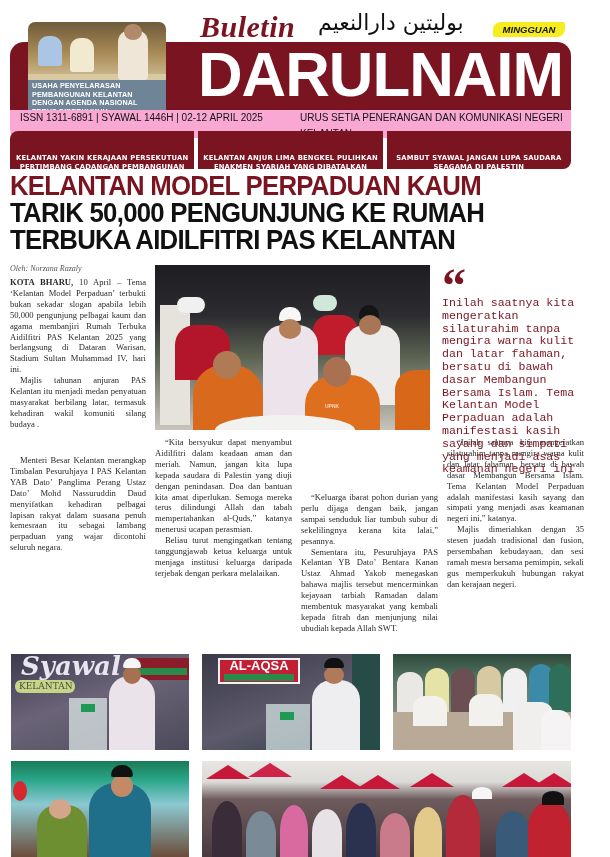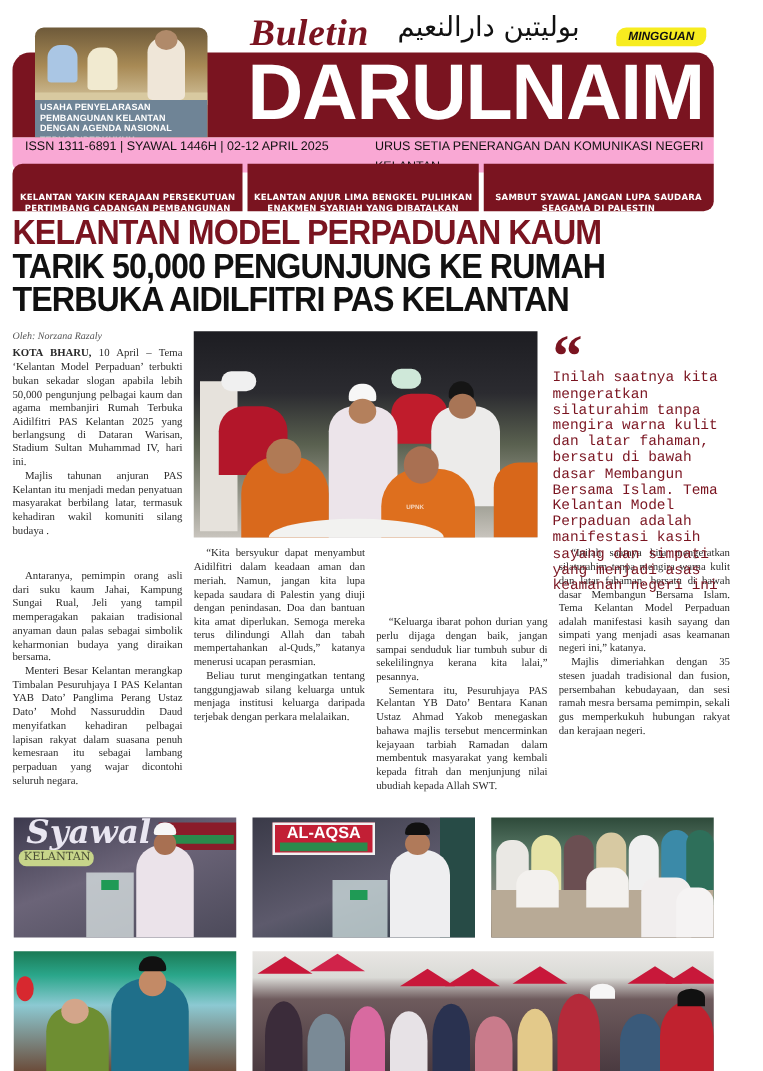--- a/index.html
+++ b/index.html
@@ -208,26 +208,25 @@
 
 <h1 class="headline"><span class="accent">KELANTAN MODEL PERPADUAN KAUM</span><span> TARIK 50,000 PENGUNJUNG KE RUMAH TERBUKA AIDILFITRI PAS KELANTAN</span></h1>
 
 <div class="byline">Oleh: Norzana Razaly</div>
 
 <div class="col c1">
   <p class="first"><b>KOTA BHARU,</b><span> 10 April – Tema ‘Kelantan Model Perpaduan’ terbukti bukan sekadar slogan apabila lebih 50,000 pengunjung pelbagai kaum dan agama membanjiri Rumah Terbuka Aidilfitri PAS Kelantan 2025 yang berlangsung di Dataran Warisan, Stadium Sultan Muhammad IV, hari ini.</span></p>
   <p>Majlis tahunan anjuran PAS Kelantan itu menjadi medan penyatuan masyarakat berbilang latar, termasuk kehadiran wakil komuniti silang budaya .</p>
 </div>
 <div class="col c1b">
-  <p>Antaranya, pemimpin orang asli dari suku kaum Jahai, Kampung Sungai Rual, Jeli yang tampil memperagakan pakaian tradisional anyaman daun palas sebagai simbolik keharmonian budaya yang diraikan bersama.</p>
   <p>Menteri Besar Kelantan merangkap Timbalan Pesuruhjaya I PAS Kelantan YAB Dato’ Panglima Perang Ustaz Dato’ Mohd Nassuruddin Daud menyifatkan kehadiran pelbagai lapisan rakyat dalam suasana penuh kemesraan itu sebagai lambang perpaduan yang wajar dicontohi seluruh negara.</p>
 </div>
 <div class="col c2">
   <p>“Kita bersyukur dapat menyambut Aidilfitri dalam keadaan aman dan meriah. Namun, jangan kita lupa kepada saudara di Palestin yang diuji dengan penindasan. Doa dan bantuan kita amat diperlukan. Semoga mereka terus dilindungi Allah dan tabah mempertahankan al-Quds,” katanya menerusi ucapan perasmian.</p>
-  <p>Beliau turut mengingatkan tentang tanggungjawab silang keluarga untuk menjaga institusi keluarga daripada terjebak dengan perkara melalaikan.</p>
+  <p>Beliau turut mengingatkan tentang tanggungjawab ketua keluarga untuk menjaga institusi keluarga daripada terjebak dengan perkara melalaikan.</p>
 </div>
 
 <div class="col c3">
   <p style="margin-top:55px;">“Keluarga ibarat pohon durian yang perlu dijaga dengan baik, jangan sampai senduduk liar tumbuh subur di sekelilingnya kerana kita lalai,” pesannya.</p>
   <p>Sementara itu, Pesuruhjaya PAS Kelantan YB Dato’ Bentara Kanan Ustaz Ahmad Yakob menegaskan bahawa majlis tersebut mencerminkan kejayaan tarbiah Ramadan dalam membentuk masyarakat yang kembali kepada fitrah dan menjunjung nilai ubudiah kepada Allah SWT.</p>
 </div>
 <div class="col c4">
   <p style="">“Inilah saatnya kita mengeratkan silaturahim tanpa mengira warna kulit dan latar fahaman, bersatu di bawah dasar Membangun Bersama Islam. Tema Kelantan Model Perpaduan adalah manifestasi kasih sayang dan simpati yang menjadi asas keamanan negeri ini,” katanya.</p>
   <p>Majlis dimeriahkan dengan 35 stesen juadah tradisional dan fusion, persembahan kebudayaan, dan sesi ramah mesra bersama pemimpin, sekali gus memperkukuh hubungan rakyat dan kerajaan negeri.</p>
 </div>

